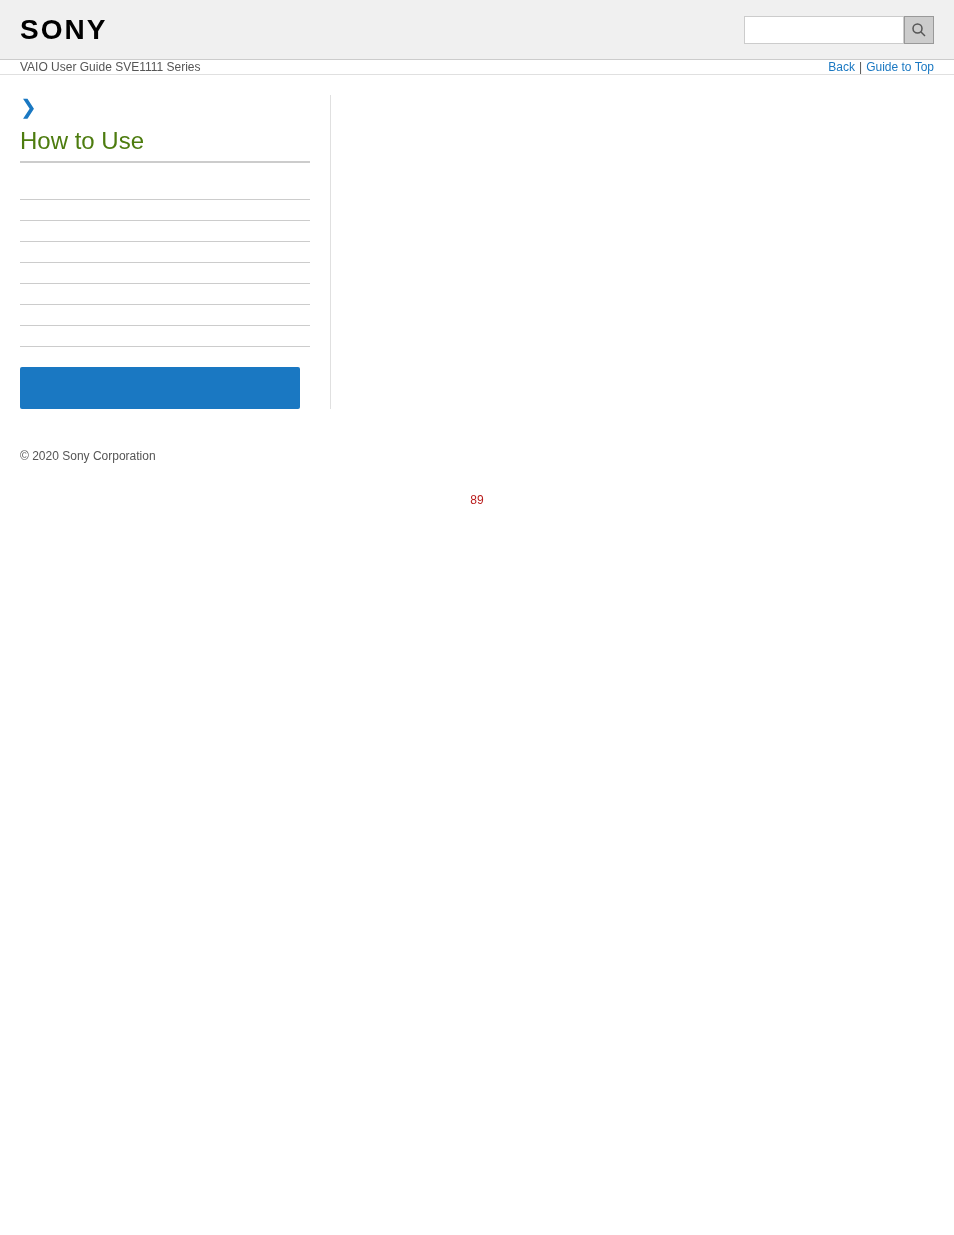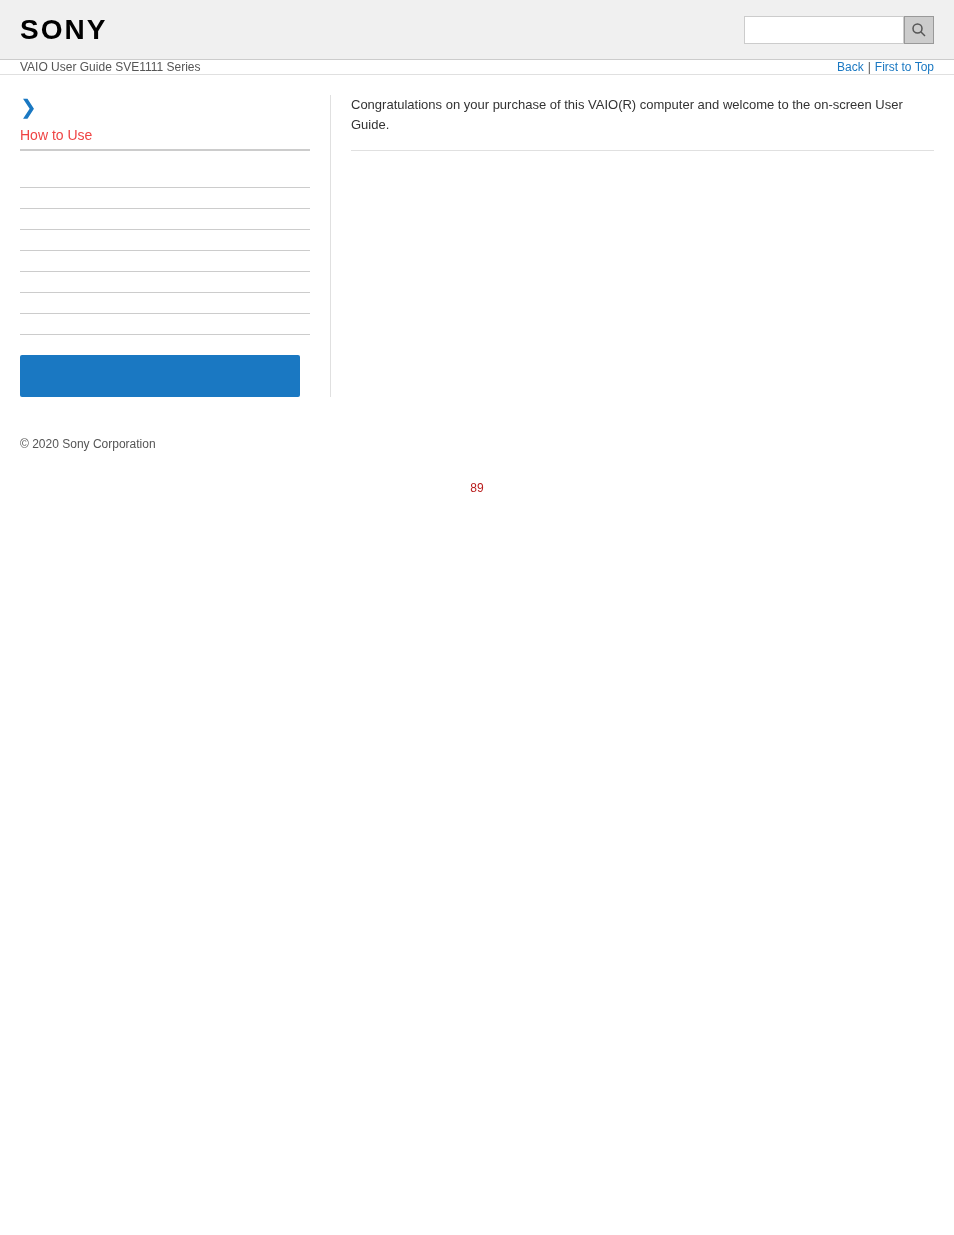--- a/index.html
+++ b/index.html
@@ -109,23 +109,23 @@
     }
 
     .chevron-right {
       color: #1a78c2;
       font-size: 20px;
       margin-bottom: 8px;
       display: block;
     }
 
     .section-title {
-      font-size: 14px;
+      font-size: 24px;
       font-weight: normal;
-      color: #ef4444;
+      color: #4d7c0f;
       border-bottom: 2px solid #ccc;
       padding-bottom: 6px;
       margin-bottom: 16px;
     }
 
     .sidebar-items {
       list-style: none;
     }
 
     .sidebar-item {
@@ -202,21 +202,21 @@
       </svg>
     </button>
   </div>
 </div>
 
 <div class="nav-bar">
   <span>VAIO User Guide SVE1111 Series</span>
   <div class="nav-right">
     <a class="nav-link">Back</a>
     <span class="nav-separator">|</span>
-    <a class="nav-link">First to Top</a>
+    <a class="nav-link">Guide to Top</a>
   </div>
 </div>
 
 <div class="main-content">
 
   <div class="sidebar">
     <span class="chevron-right">❯</span>
     <h2 class="section-title">How to Use</h2>
 
     <ul class="sidebar-items">
@@ -243,21 +243,20 @@
       </li>
       <li class="sidebar-item">
         <a class="sidebar-item-link"></a>
       </li>
     </ul>
 
     <div class="blue-box"></div>
   </div>
 
   <div class="content-area">
-    <p class="content-description">Congratulations on your purchase of this VAIO(R) computer and welcome to the on-screen User Guide.</p>
   </div>
 
 </div>
 
 <div class="footer">
   <span>© 2020 Sony Corporation</span>
 </div>
 
 <div class="page-number">89</div>
 

